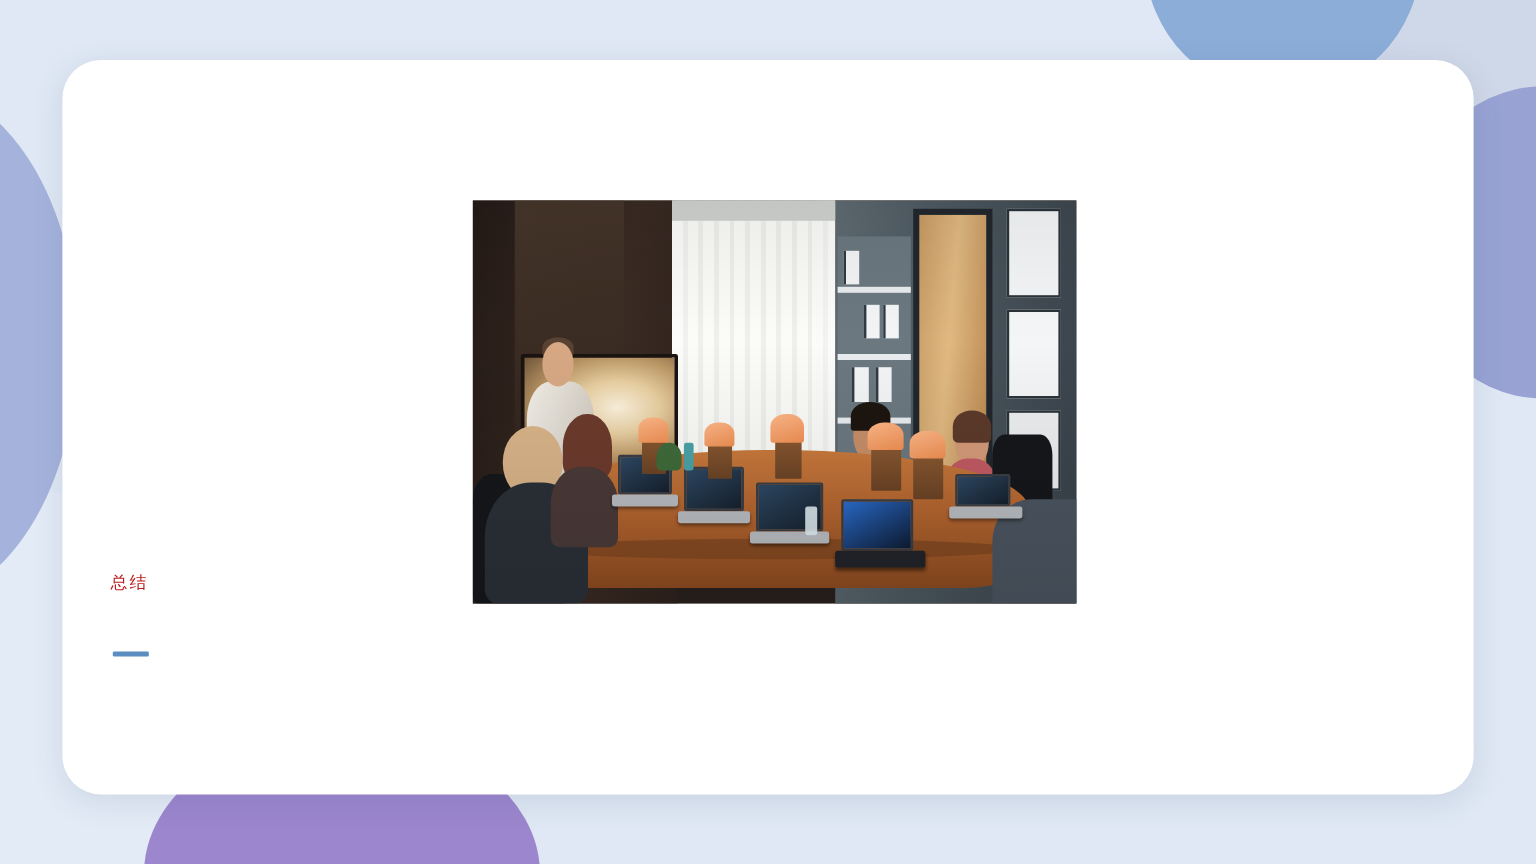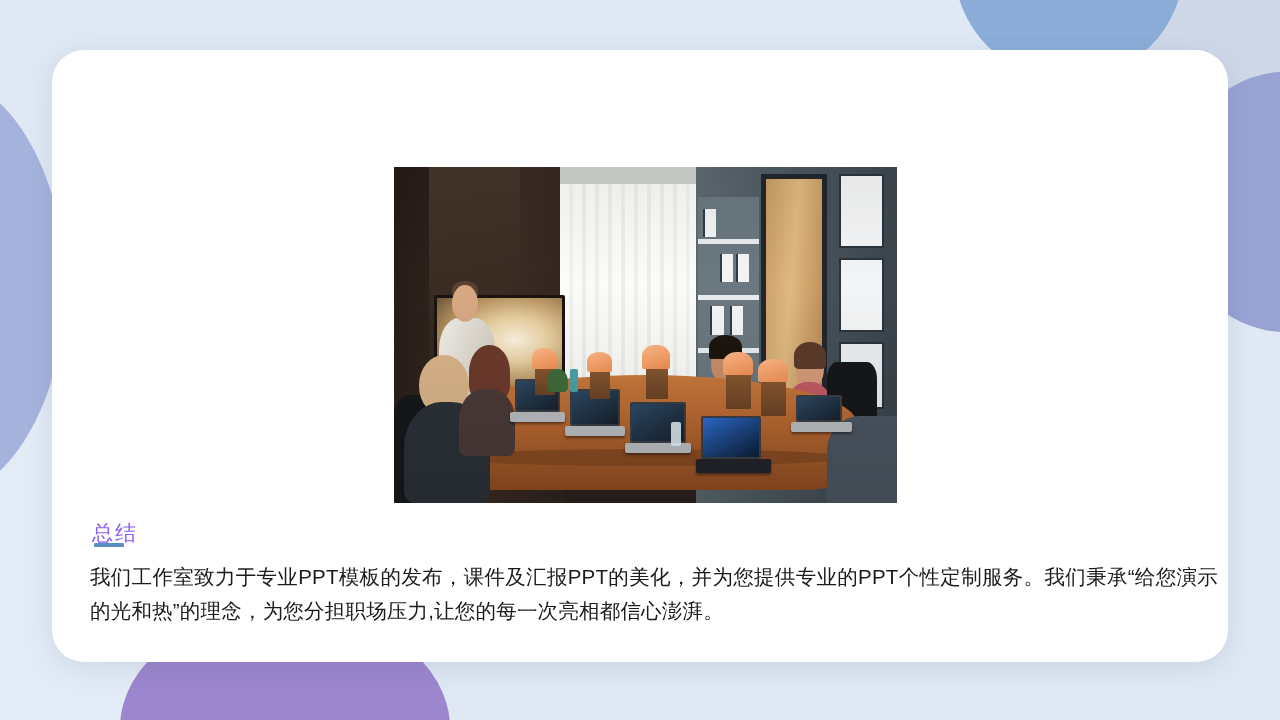--- a/index.html
+++ b/index.html
@@ -219,23 +219,23 @@
     border-radius:2px;
   }
   .photo-shade{
     position:absolute; inset:0;
     background:linear-gradient(180deg,rgba(0,0,0,.06) 0%,rgba(0,0,0,0) 35%,rgba(0,0,0,.12) 100%);
   }
 
   
   .summary-head{
     position:absolute;
-    left:40px; top:469px;
-    font-size:21px;
-    color:#8b5cf6;
+    left:40px; top:427px;
+    font-size:14px;
+    color:#b91c1c;
     letter-spacing:2px;
   }
   .summary-rule{
     position:absolute;
     left:42px; top:493px;
     width:30px; height:4px;
     background:#5b8ec0;
     border-radius:1px;
   }
   .summary-body{
@@ -346,15 +346,14 @@
       <div class="plant" style="left:30.5%;top:60%;width:4%;height:7%"></div>
       <div class="bottle" style="left:35%;top:60%;width:1.6%;height:7%;background:#4aa3a8"></div>
       <div class="bottle" style="left:55%;top:76%;width:2%;height:7%"></div>
 
       <div class="photo-shade"></div>
     </div>
   </div>
 
   <div class="summary-head">总结</div>
   <div class="summary-rule"></div>
-  <p class="summary-body">我们工作室致力于专业PPT模板的发布，课件及汇报PPT的美化，并为您提供专业的PPT个性定制服务。我们秉承“给您演示的光和热”的理念，为您分担职场压力,让您的每一次亮相都信心澎湃。</p>
 
 </div>
 
 </body></html>

